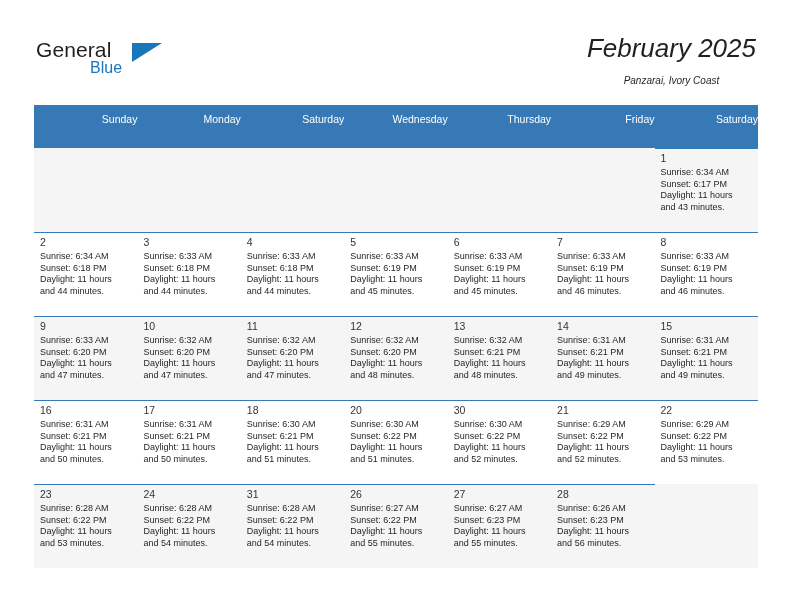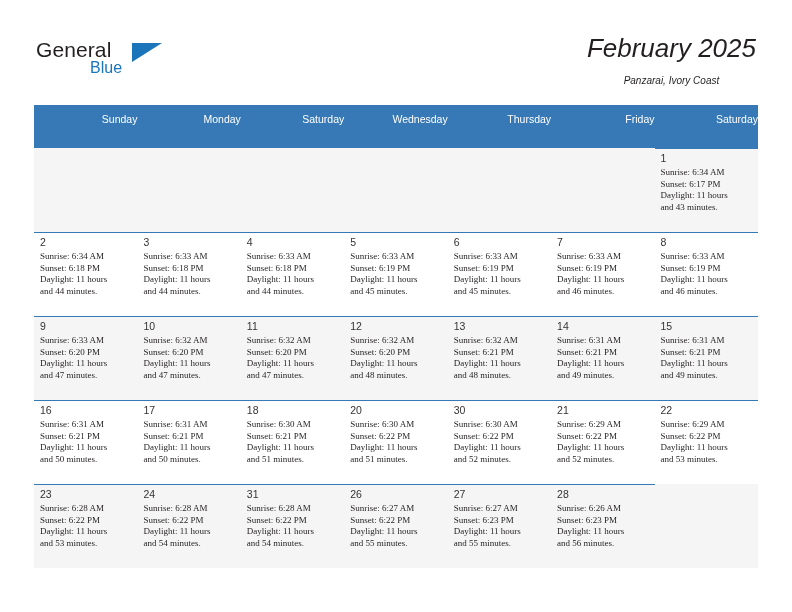--- a/index.html
+++ b/index.html
@@ -133,21 +133,20 @@
   .daynum {
     font-size: 10.5px;
     color: #333333;
     line-height: 13px;
     margin-bottom: 2px;
   }
   .dayinfo {
     font-size: 9px;
     color: #231f20;
     line-height: 11.6px;
-    font-family: Liberation Serif, serif;
   }
   .dayinfo div {
     white-space: nowrap;
   }
 </style>
 </head>
 <body>
 
 <div class="page">
 

